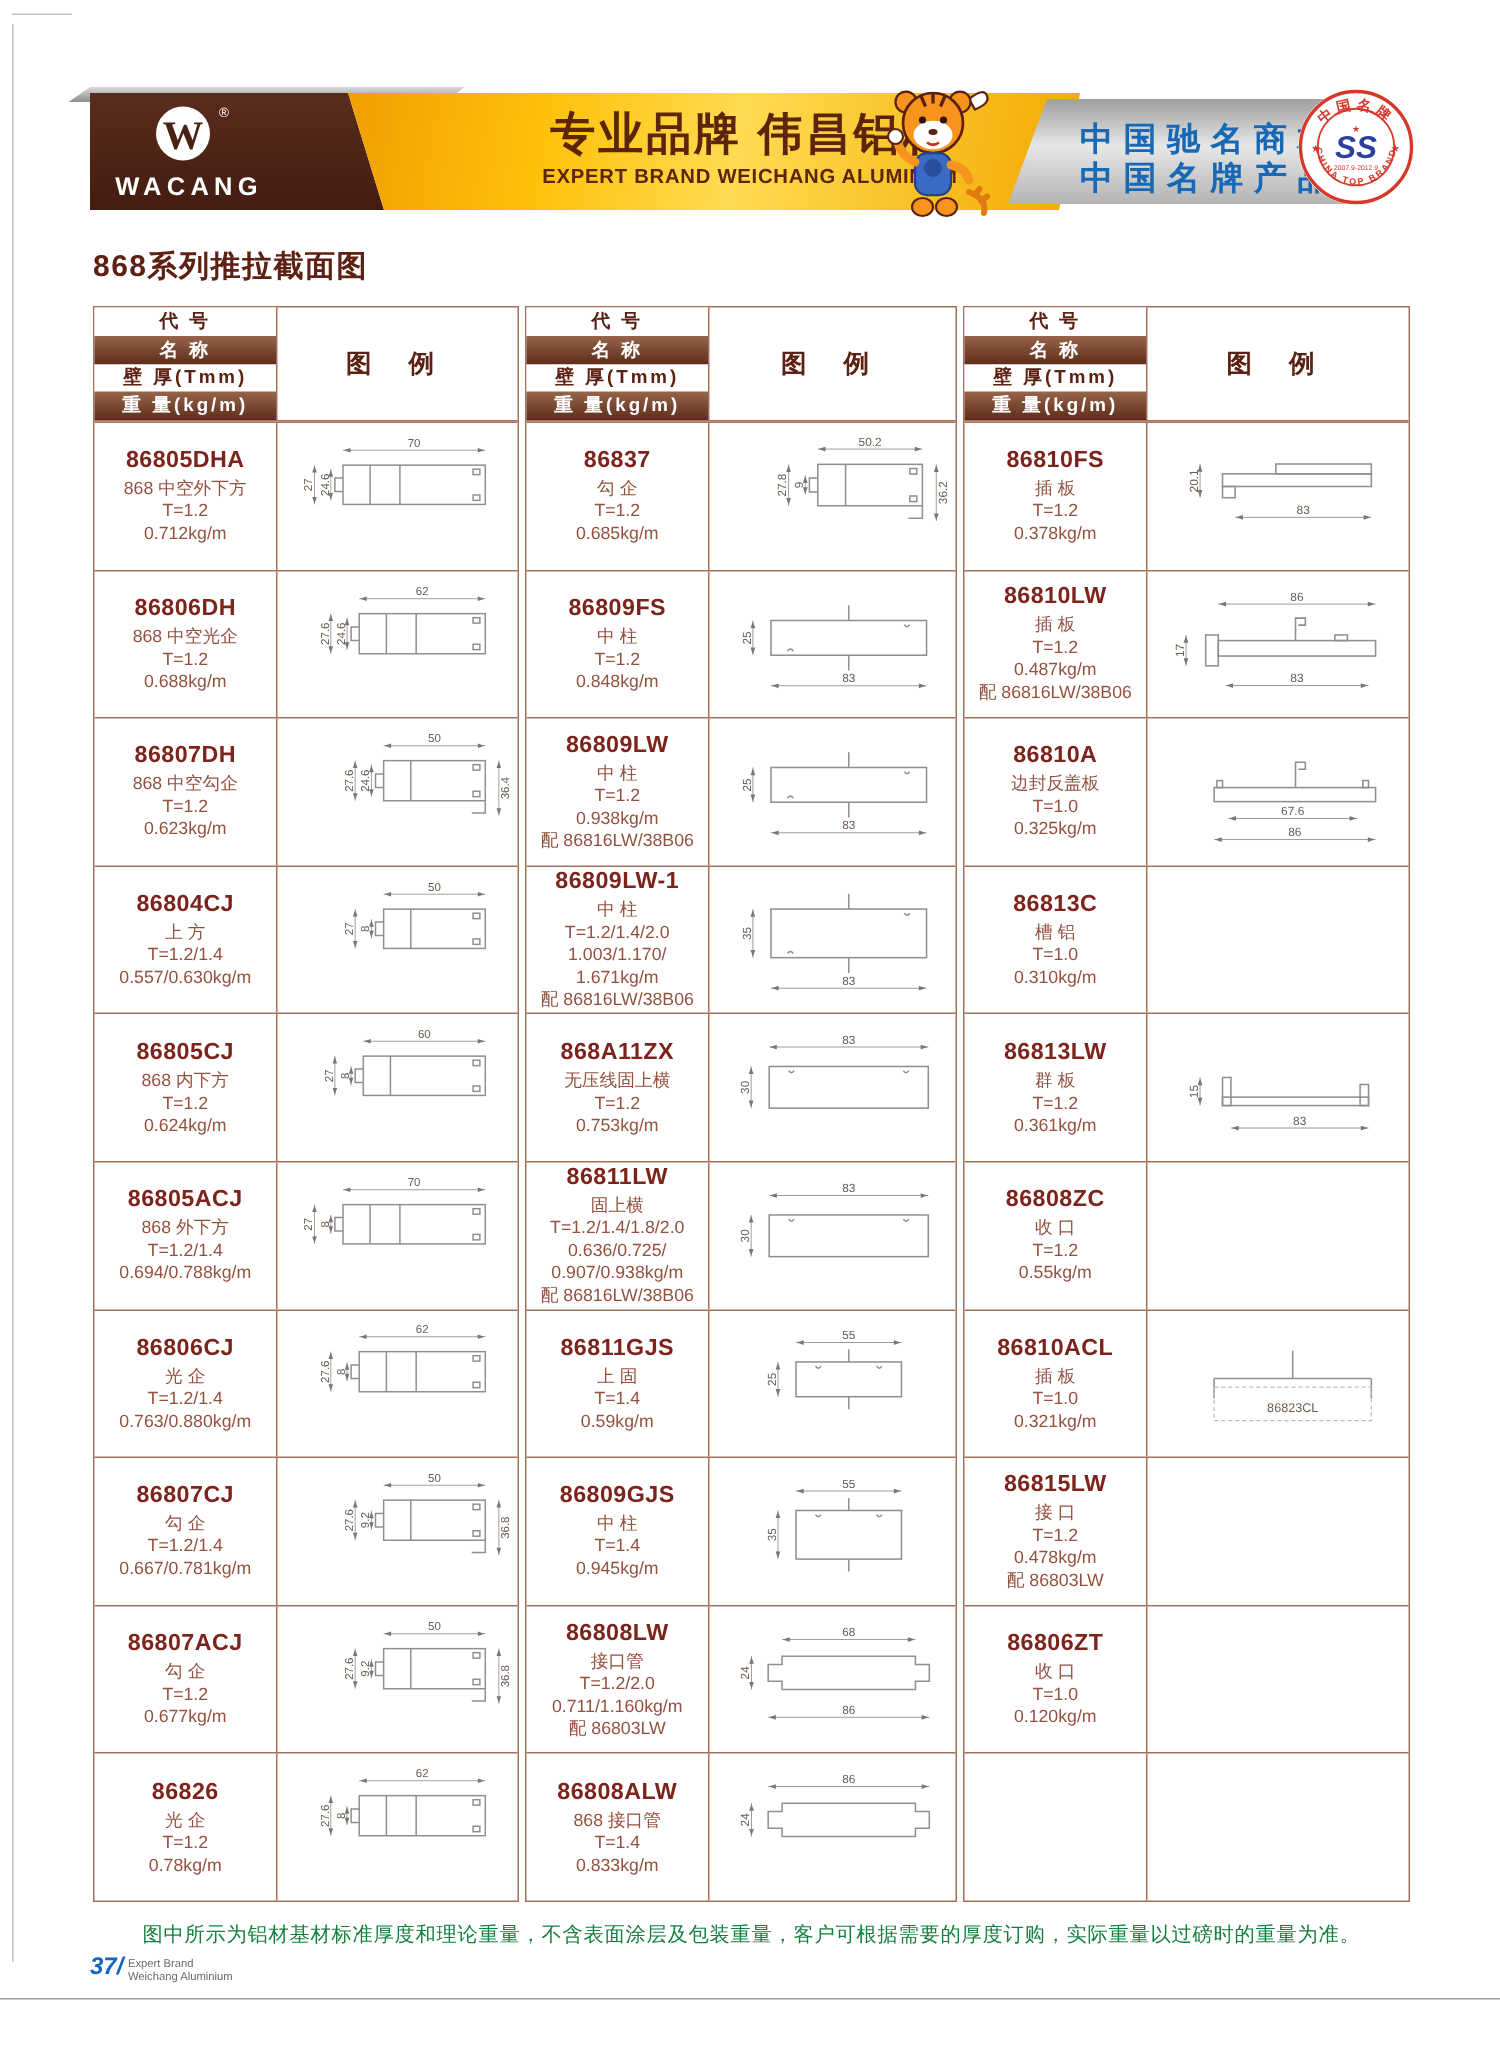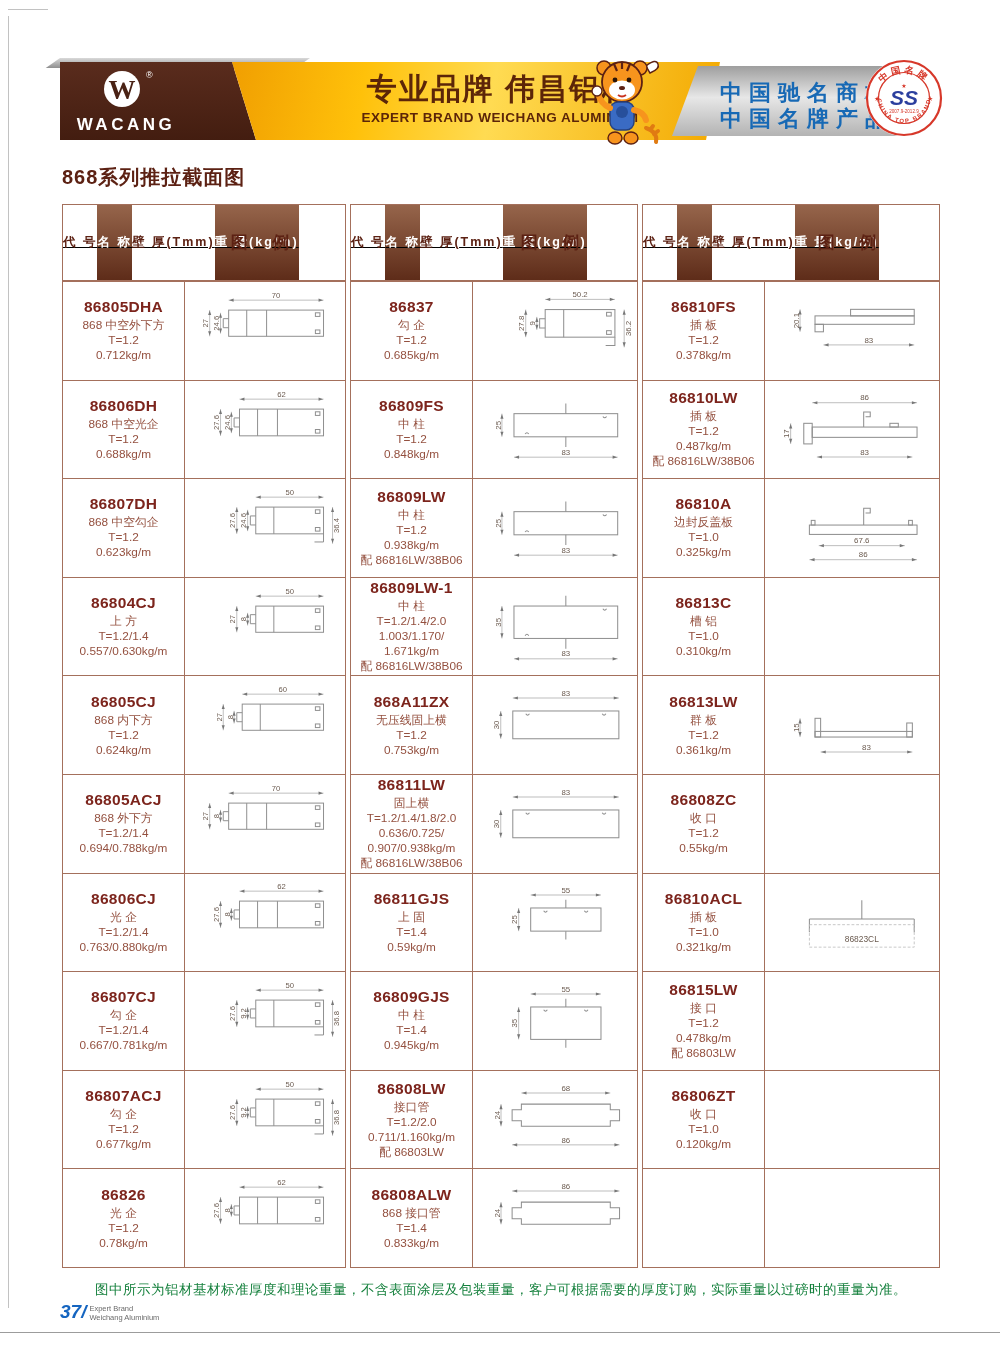--- a/index.html
+++ b/index.html
@@ -42,21 +42,21 @@
   .sec-title { position:absolute; left:62px; top:164px; font-size:20px; font-weight:bold;
     color:var(--brand_text,#5c2113); letter-spacing:1px; }
 
   
   #groups { position:absolute; left:0; top:204px; width:1000px; }
   .group { position:absolute; top:0; border:1px solid var(--border,#a4705c); background:#fff; }
   .g1 { left:62px;  width:284px; }
   .g2 { left:350px; width:288px; }
   .g3 { left:642px; width:298px; }
   .ghead { display:flex; height:76px; border-bottom:1px solid var(--border,#a4705c); }
-  .ghead-l { width:122px; border-right:1px solid var(--border,#a4705c); display:flex; flex-direction:row;text-decoration:underline; }
+  .ghead-l { width:122px; border-right:1px solid var(--border,#a4705c); display:flex; flex-direction:column; }
   .hrow { flex:1; display:flex; align-items:center; justify-content:center;
     font-weight:bold; font-size:12.5px; letter-spacing:2px; white-space:nowrap; }
   .hrow.w { color:var(--brand_text,#5c2113); background:#fff; }
   .hrow.b { color:#fff; background:linear-gradient(#96654b,#5e2c19); }
   .ghead-r { flex:1; display:flex; align-items:center; justify-content:center;
     font-size:17px; font-weight:bold; letter-spacing:10px; color:var(--brand_text,#5c2113); }
   .row { display:flex; height:98.6px; border-top:1px solid var(--border,#a4705c); }
   .row:first-child { border-top:none; }
   .info { width:122px; border-right:1px solid var(--border,#a4705c);
     display:flex; flex-direction:column; align-items:center; justify-content:center;
@@ -72,21 +72,21 @@
   .dash { stroke:#bdbdbd; stroke-dasharray:3 2; stroke-width:0.9; }
   .dl { stroke:#9a9a9a; stroke-width:0.7; }
   .ar { fill:#777; }
   .dt { font-size:8.5px; fill:#6b5b50; }
   .lbl { font-size:9px; fill:#6b5b50; }
 
   
   .foot-note { position:absolute; left:62px; top:1281px; width:878px; text-align:center;
     font-size:13.5px; color:#15803d; letter-spacing:0.5px; }
   .pagenum-wrap { position:absolute; left:60px; top:1303px; display:flex; align-items:flex-start; }
-  .pagenum { font-size:19px; font-weight:bold; font-style:italic; color:var(--footer_blue,#1565c0); line-height:18px;}
+  .pagenum { font-size:16px; font-weight:bold; font-style:italic; color:var(--footer_blue,#1565c0); line-height:18px;}
   .pagefoot { margin-left:3px; font-size:7.5px; color:#6a6a6a; line-height:8.5px; padding-top:2px;}
 </style>
 </head>
 <body>
 
 <div class="frame-left"></div>
 <div class="frame-top"></div>
 <div class="frame-bottom"></div>
 
 <div class="header">

